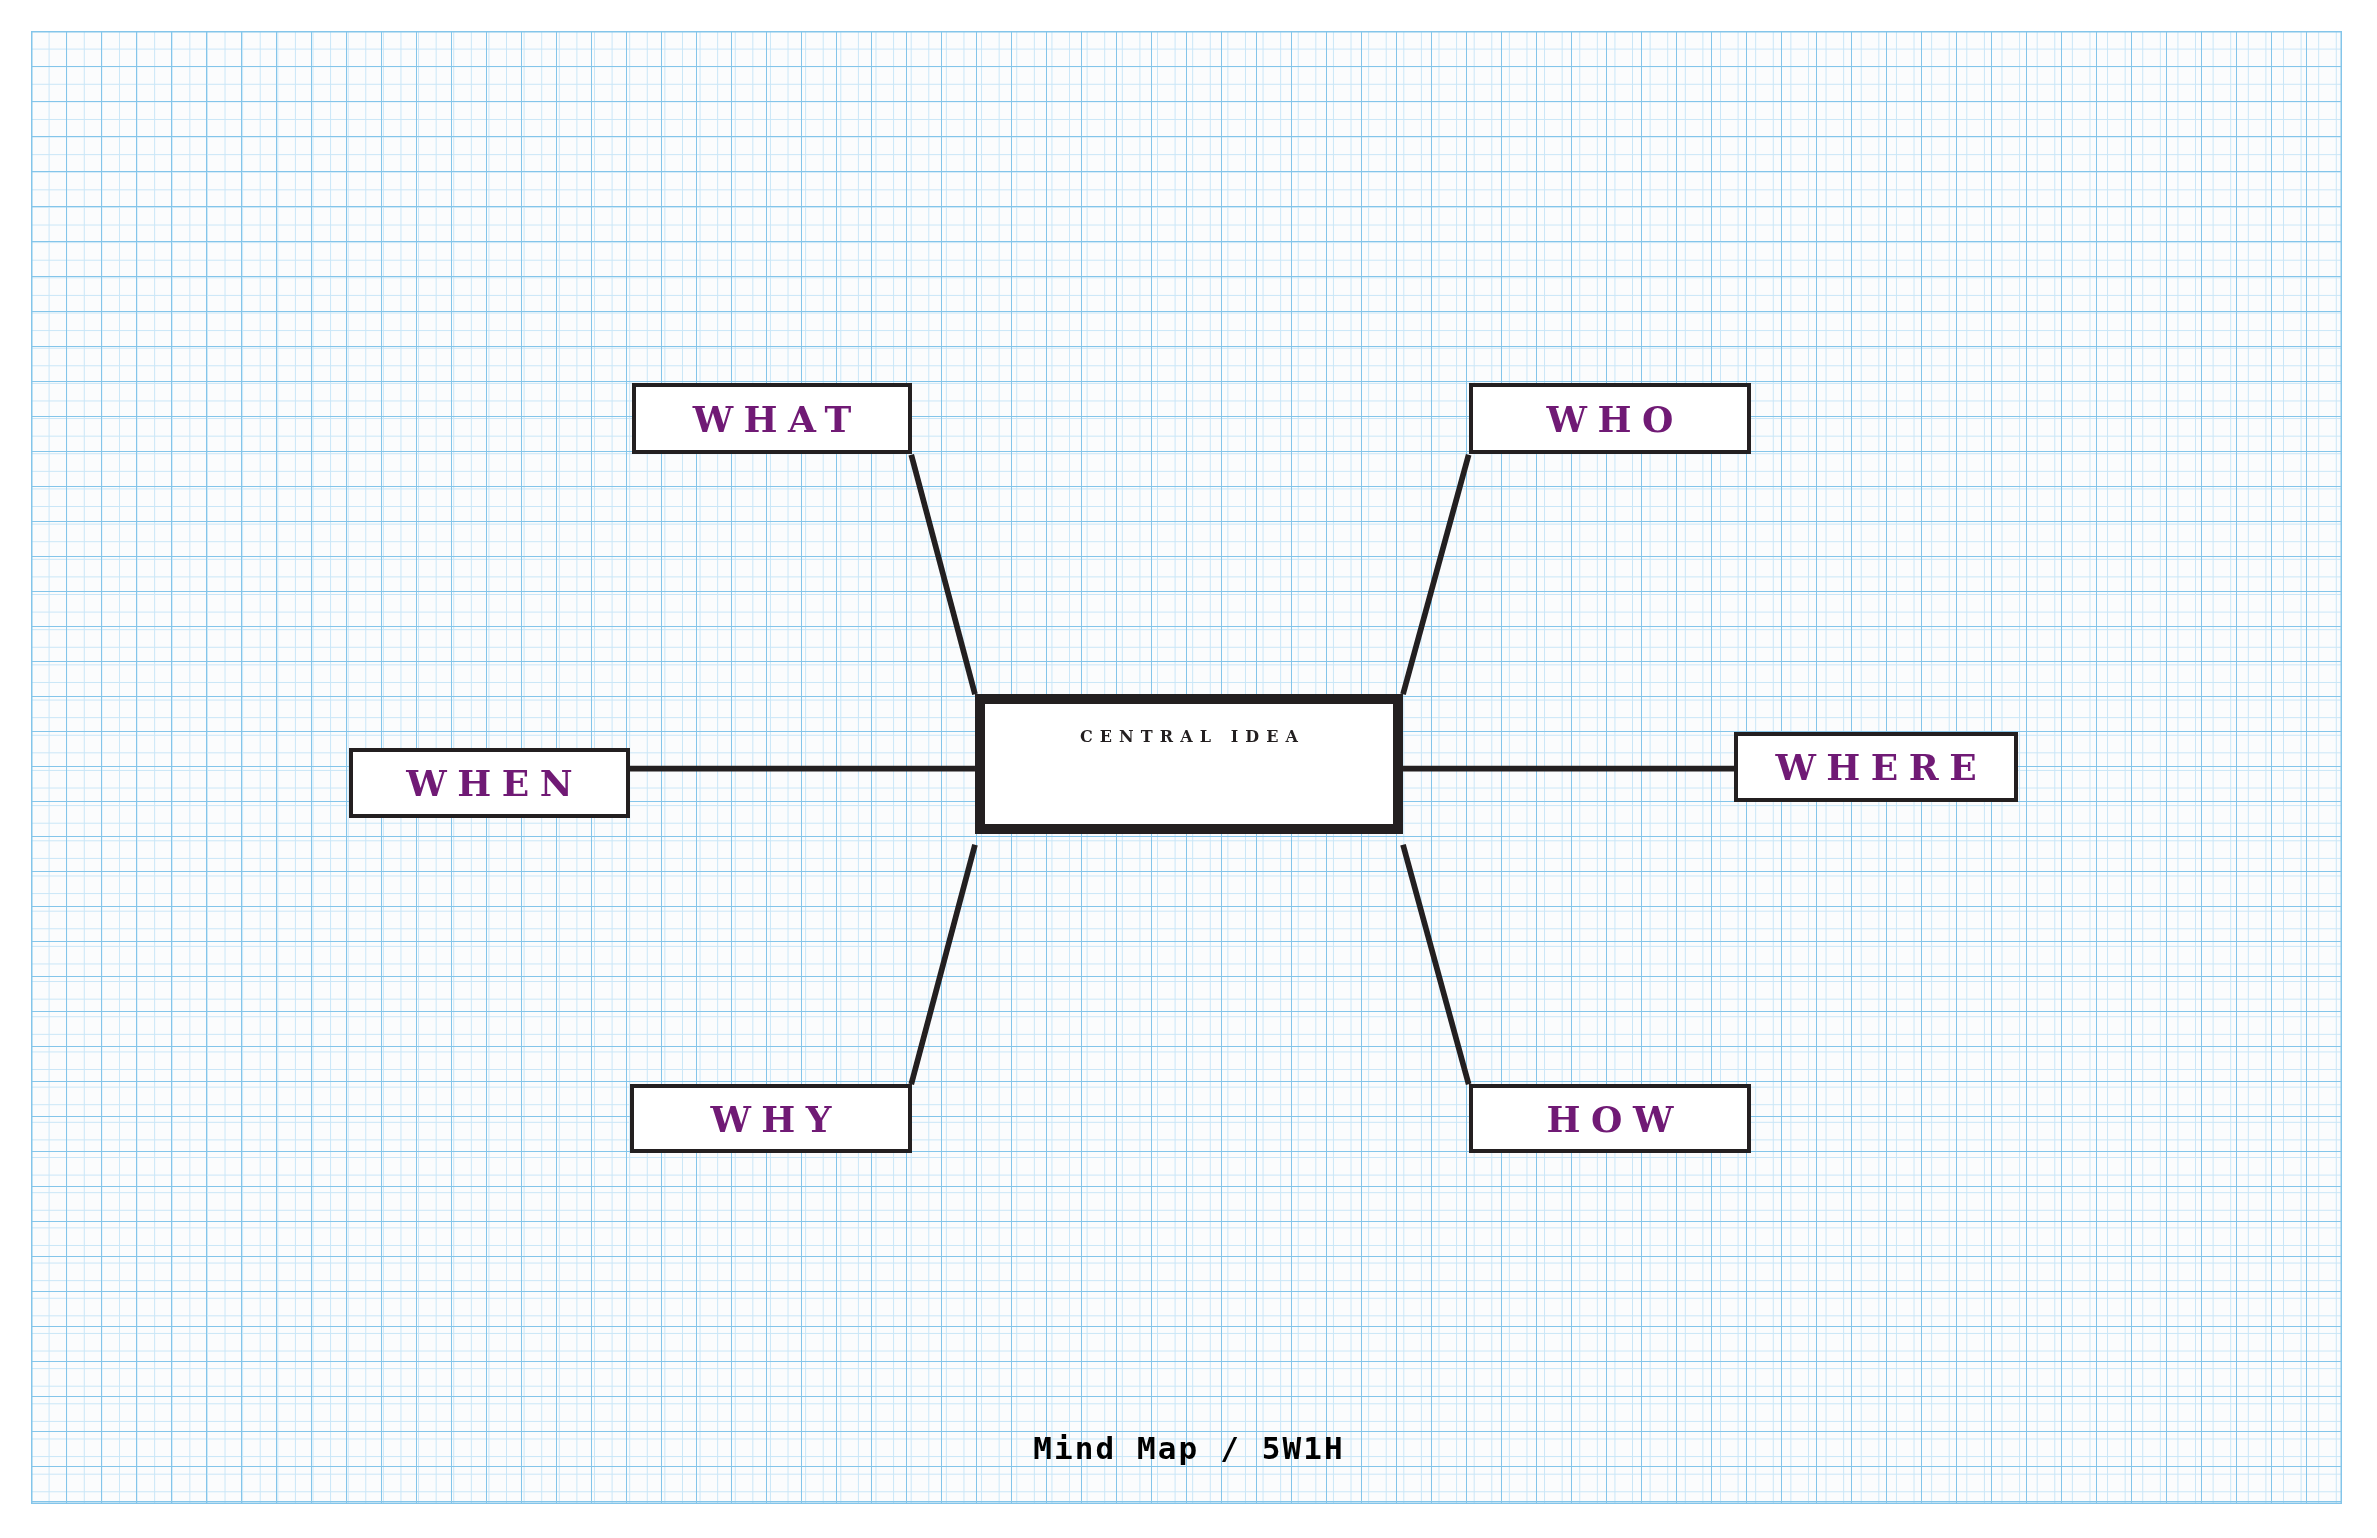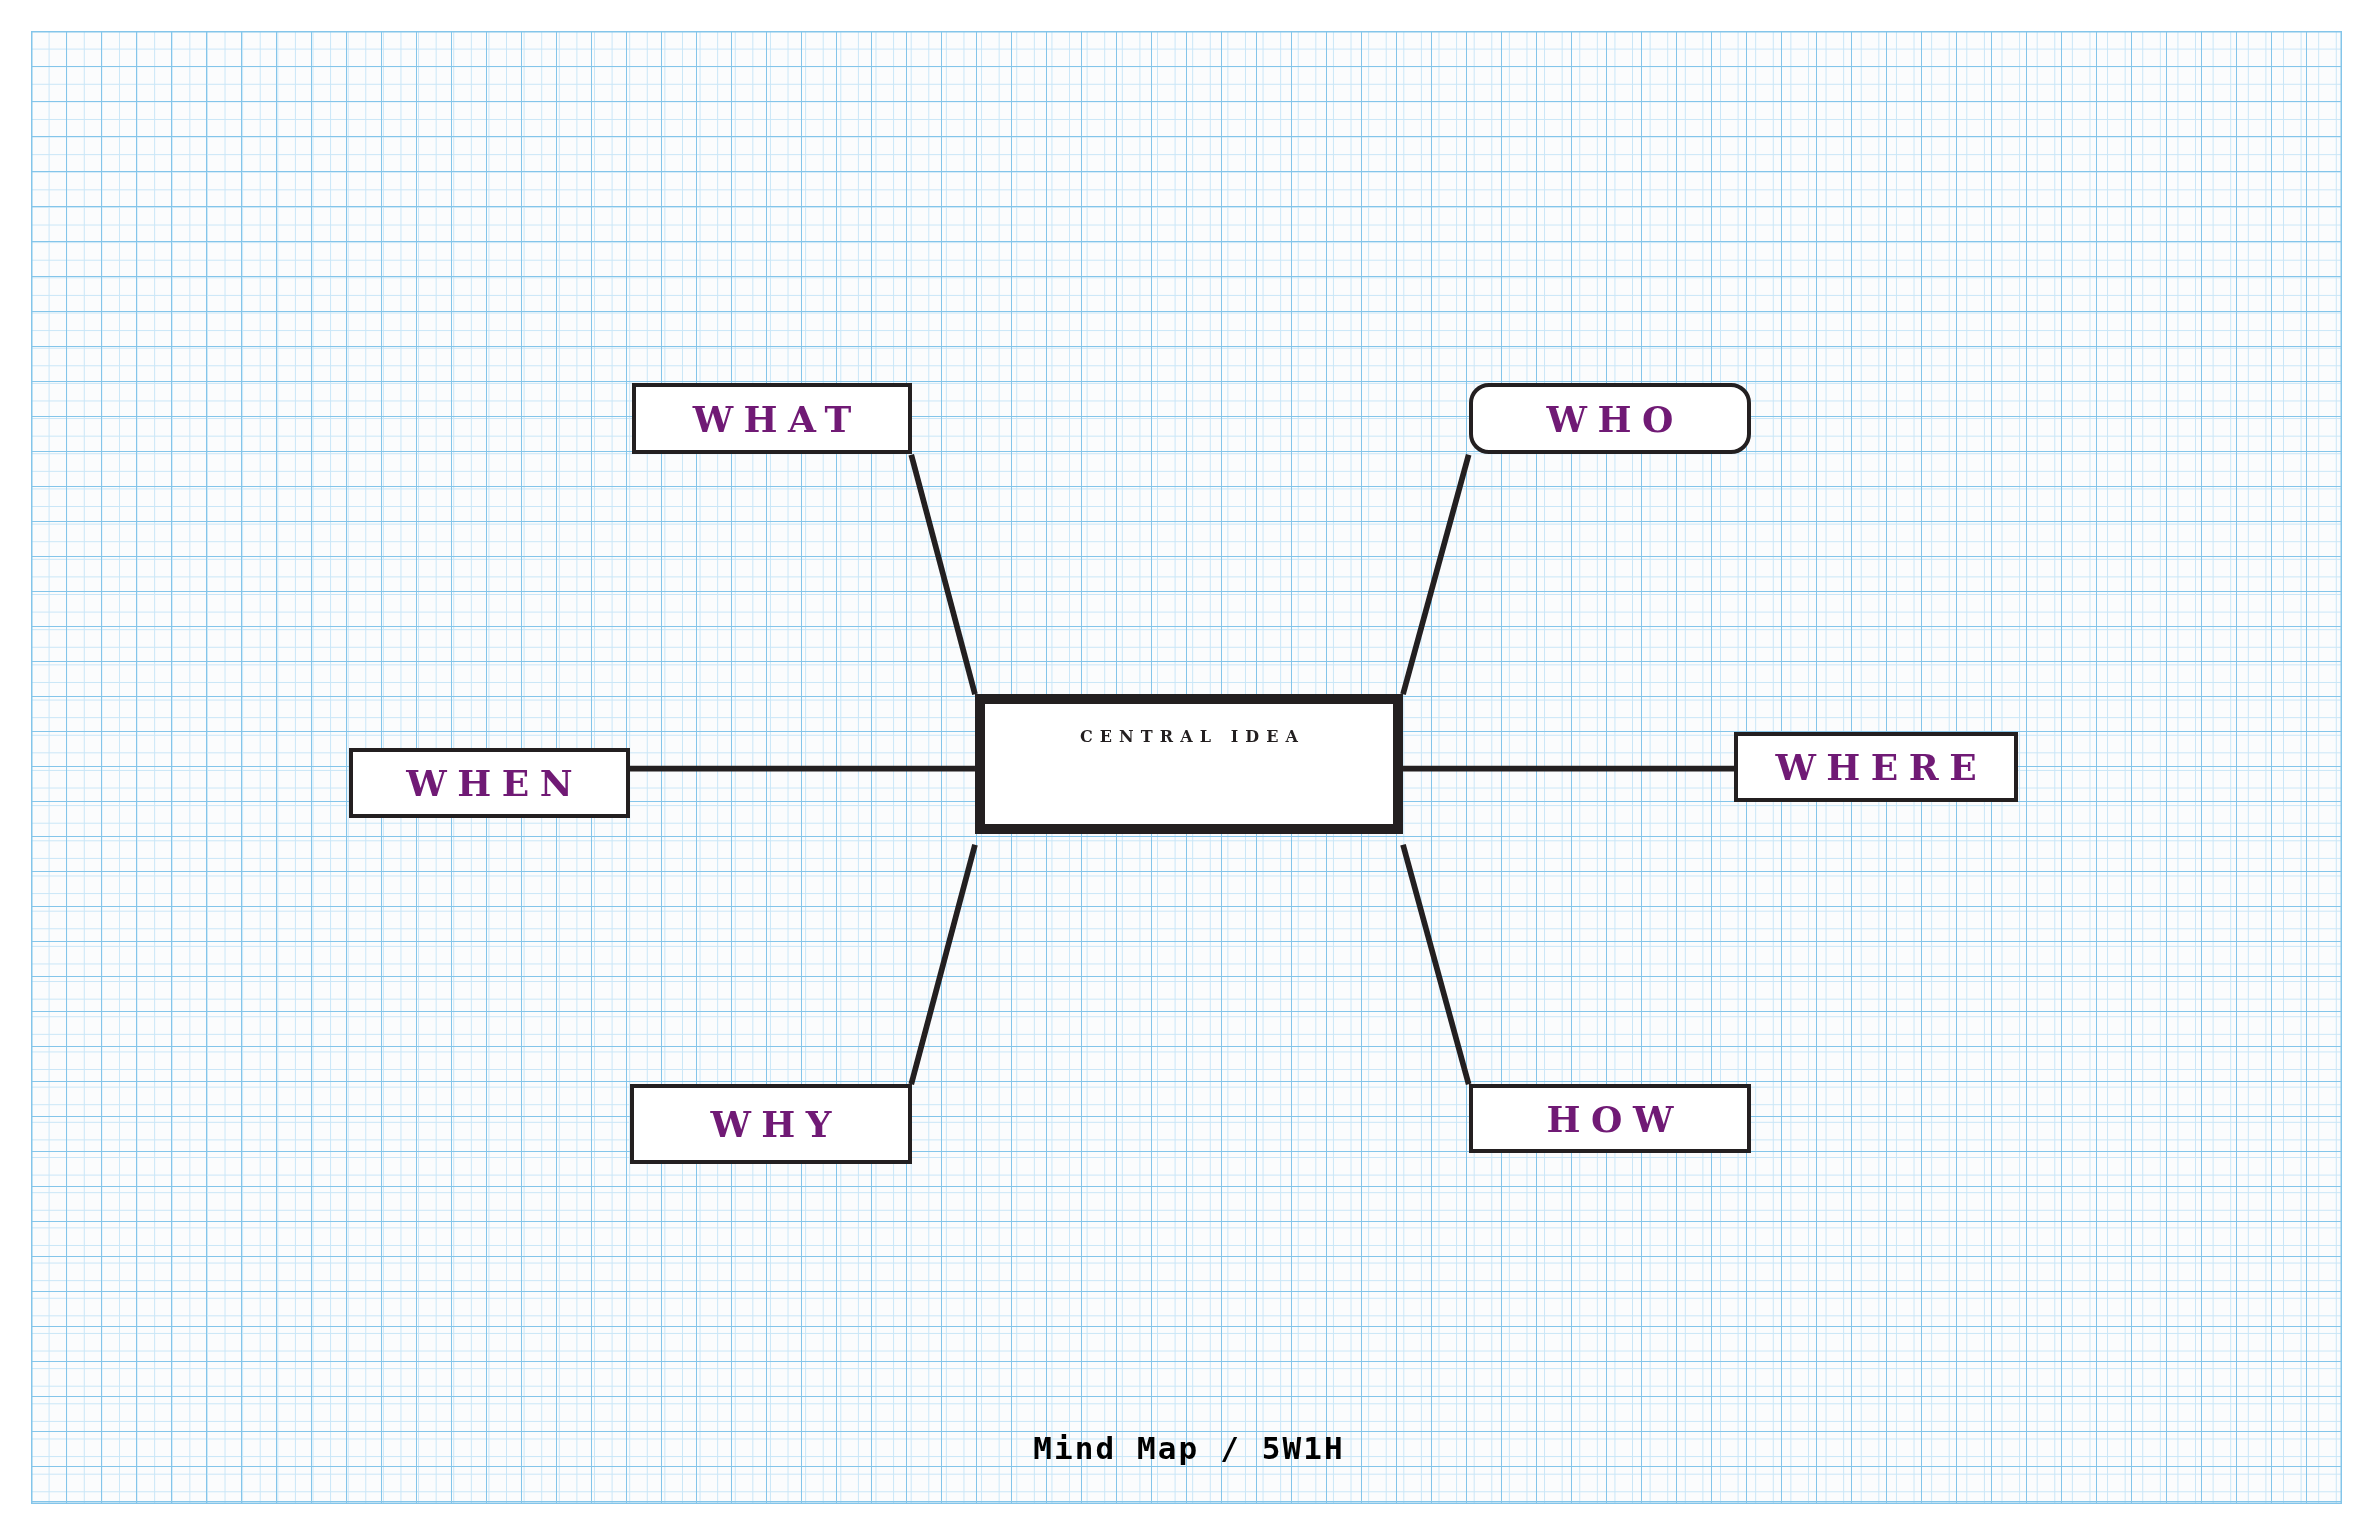--- a/index.html
+++ b/index.html
@@ -128,33 +128,33 @@
     <line class="connector-line" x1="662" y1="808" x2="1025" y2="808"></line>
     <line class="connector-line" x1="1475" y1="808" x2="1836" y2="808"></line>
     <line class="connector-line" x1="1025" y1="888" x2="958" y2="1140"></line>
     <line class="connector-line" x1="1475" y1="888" x2="1544" y2="1140"></line>
   </svg>
 
   <div class="node-box" id="node-what" style="left:632px; top:383px; width:280px; height:71px;">
     <span class="node-label">WHAT</span>
   </div>
 
-  <div class="node-box" id="node-who" style="left:1469px; top:383px; width:282px; height:71px;border-radius:20px;">
+  <div class="node-box" id="node-who" style="left:1469px; top:383px; width:282px; height:71px;">
     <span class="node-label">WHO</span>
   </div>
 
   <div class="node-box" id="node-when" style="left:349px; top:748px; width:281px; height:70px;">
     <span class="node-label">WHEN</span>
   </div>
 
   <div class="node-box" id="node-where" style="left:1734px; top:732px; width:284px; height:70px;">
     <span class="node-label">WHERE</span>
   </div>
 
-  <div class="node-box" id="node-why" style="left:630px; top:1084px; width:282px; height:80px;">
+  <div class="node-box" id="node-why" style="left:630px; top:1084px; width:282px; height:69px;">
     <span class="node-label">WHY</span>
   </div>
 
   <div class="node-box" id="node-how" style="left:1469px; top:1084px; width:282px; height:69px;">
     <span class="node-label">HOW</span>
   </div>
 
   <div id="central-node" style="left:975px; top:694px; width:428px; height:140px;text-align:center;">
     <span class="central-label">CENTRAL IDEA</span>
   </div>

